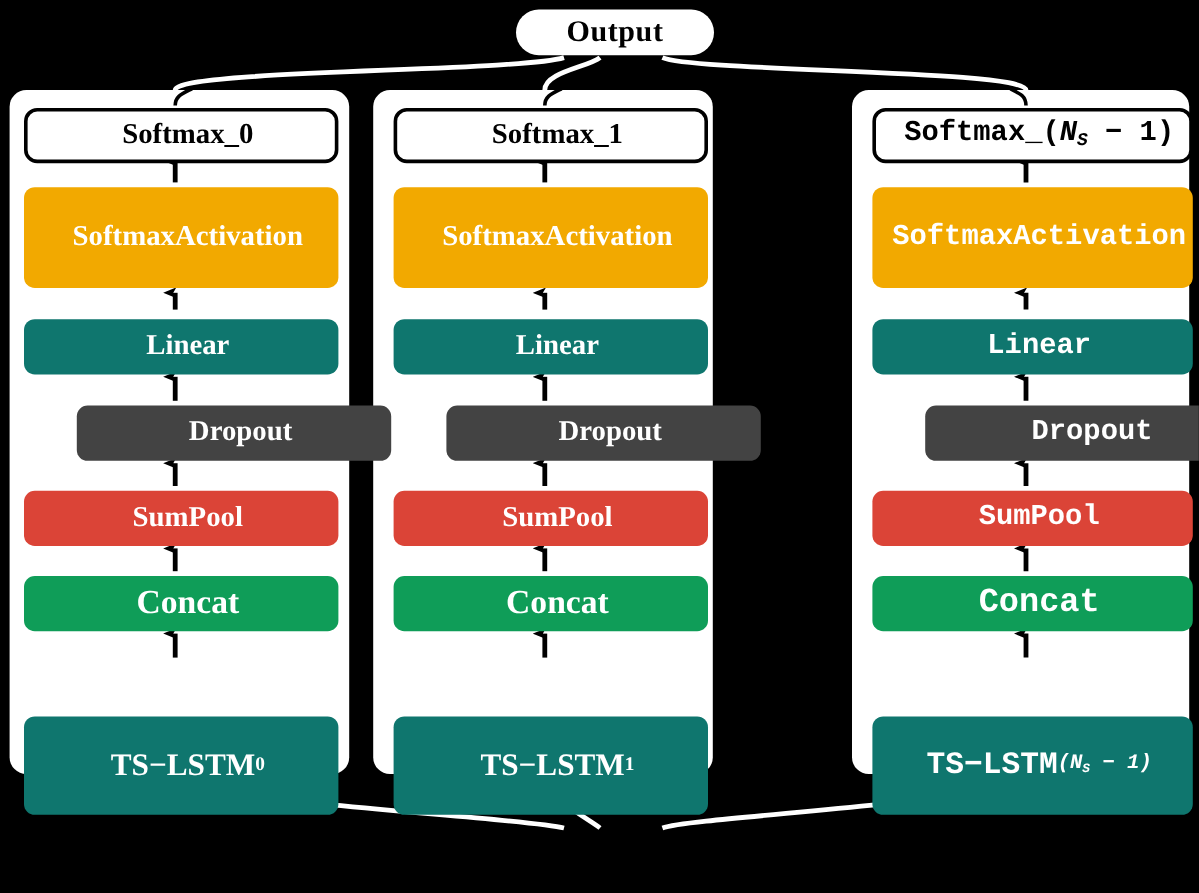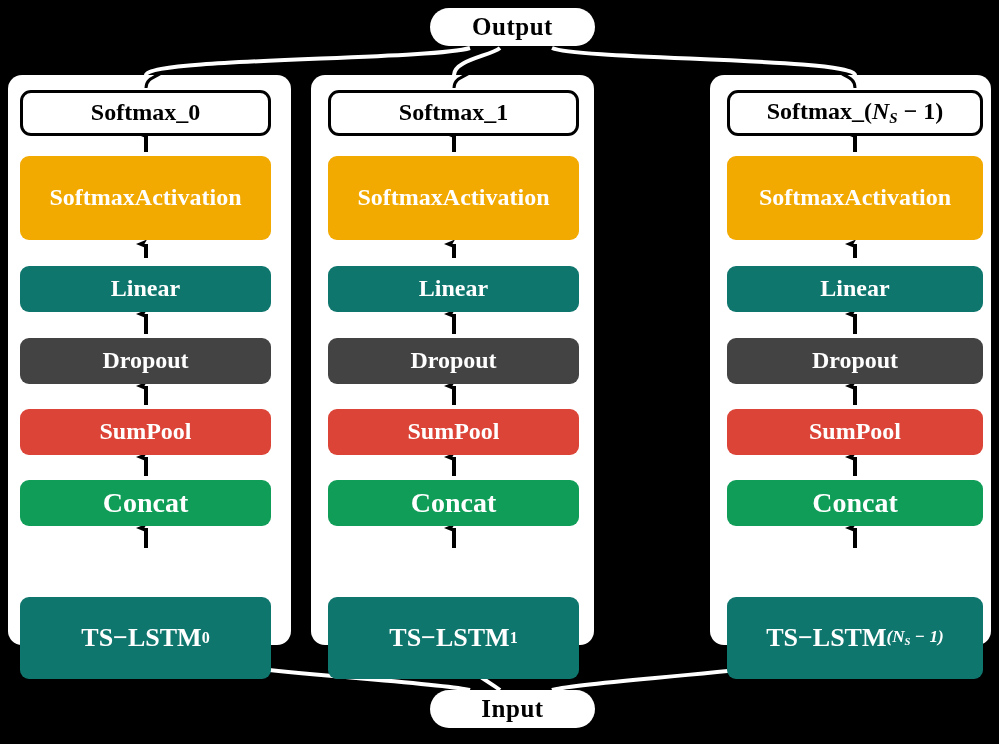--- a/index.html
+++ b/index.html
@@ -31,47 +31,48 @@
   #panel-1{left:311px;width:283px;}
   #panel-2{left:710px;width:281px;}
 
   
   .block{
     position:absolute;
     display:flex;align-items:center;justify-content:center;
     text-align:center;font-weight:bold;color:#ffffff;
     border-radius:9px;line-height:1.05;
     z-index:4;
+    padding-left:11px;
   }
   .block.outline{
     background:#ffffff;color:#000000;
     border:3px solid #000000;border-radius:11px;
   }
 
   
   .row-softmaxout{top:90px;height:40px;font-size:24px;}
   .row-activation{top:156px;height:84px;font-size:24px;}
   .row-linear    {top:266px;height:46px;font-size:24px;}
   .row-dropout   {top:338px;height:46px;font-size:24px;}
   .row-sumpool   {top:409px;height:46px;font-size:24px;text-align:right;}
   .row-concat    {top:480px;height:46px;font-size:28px;}
   .row-lstm      {top:552px;height:82px;font-size:26px;margin-top:45px;}
 
   
   .p0 .block{left:20px;width:251px;}
   .p0 .row-softmaxout{left:20px;width:245px;}
   .p1 .block{left:328px;width:251px;}
   .p1 .row-softmaxout{left:328px;width:245px;}
-  .p2 .block{left:727px;width:256px;}
+  .p2 .block{left:727px;width:256px;font-family:Liberation Mono, monospace;}
   .p2 .row-softmaxout{left:727px;width:250px;}
 
   
   .c-orange{background:#F2A900;}
   .c-blue  {background:#0f766e;}
-  .c-gray  {background:#434343;}
+  .c-gray  {background:#434343;margin-left:44px;}
   .c-red   {background:#DB4437;}
   .c-green {background:#0F9D58;}
 
   .two-line{}
 
   
   .mvar{font-style:italic;}
   sub{font-size:0.62em;vertical-align:-0.28em;font-style:normal;}
   sub .mvar{font-style:italic;}
   .subgrp{font-size:0.66em;vertical-align:-0.28em;font-style:italic;}
@@ -245,17 +246,14 @@
 
     <div class="block c-blue row-lstm">
       <span>TS−LSTM</span>
         <span class="subgrp"><span>(</span><span class="mvar">N</span><sub><span class="mvar">S</span></sub><span> − 1</span><span>)</span></span>
     </div>
   </div>
 
   <div class="pill" id="output-pill">
     <span>Output</span>
   </div>
-  <div class="pill" id="input-pill">
-    <span>Input</span>
-  </div>
 
 </div>
 
 </body></html>

